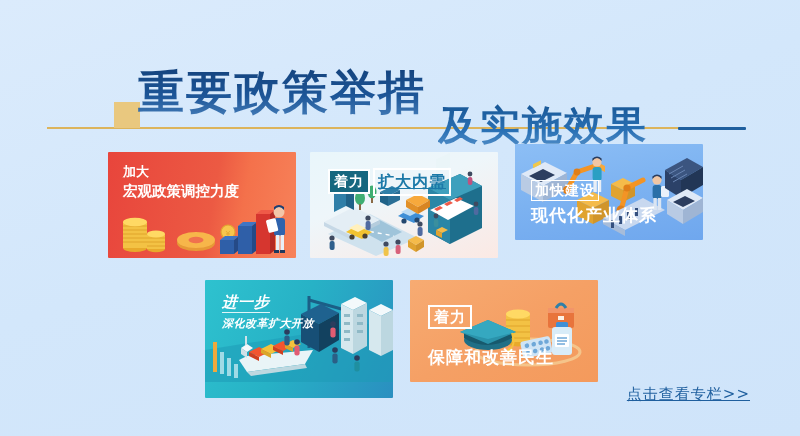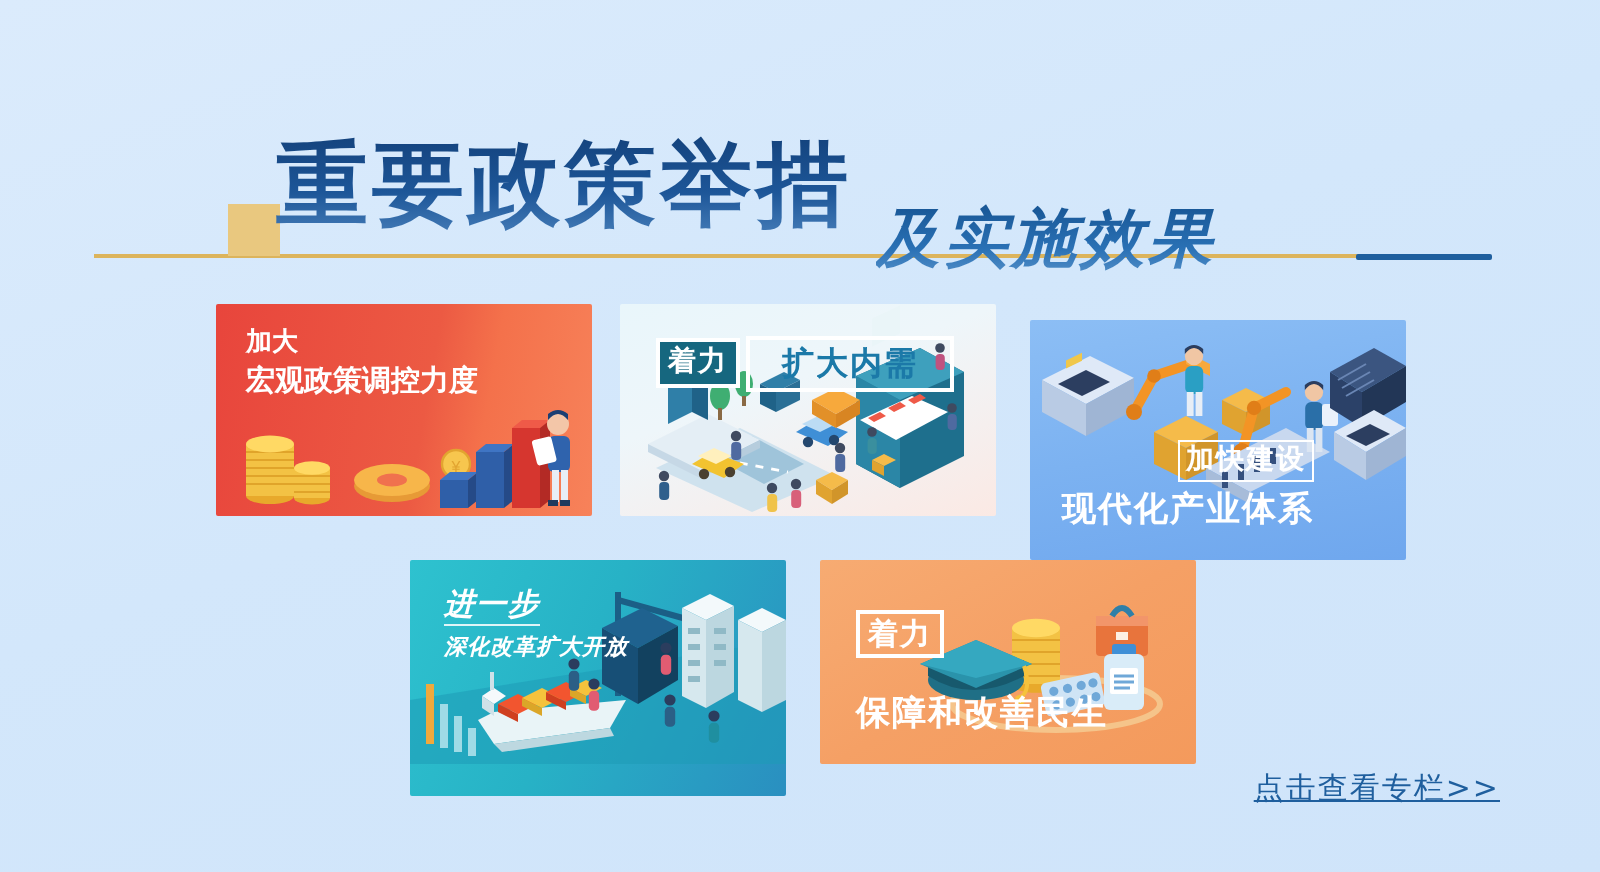--- a/index.html
+++ b/index.html
@@ -22,22 +22,21 @@
     background:#1f5f9e;border-radius:1px;}
   .t1{position:absolute;left:138px;top:34px;
     font-size:46px;font-weight:700;letter-spacing:2px;
     color:#184a86;
     background:linear-gradient(180deg,#123f78 0%,#1d5698 55%,#4f86c0 100%);
     -webkit-background-clip:text;background-clip:text;
     -webkit-text-fill-color:transparent;
     font-family:"DejaVu Sans","Liberation Sans",sans-serif;
     white-space:nowrap;}
   .t2{position:absolute;left:438px;top:70px;
-    font-size:32px;font-weight:700;letter-spacing:2px;
-    font-style:italic;
+    font-size:40px;font-weight:700;letter-spacing:2px;
     color:#1c5fa4;
     background:linear-gradient(180deg,#14518f 0%,#2a71b5 60%,#5e97cd 100%);
     -webkit-background-clip:text;background-clip:text;
     -webkit-text-fill-color:transparent;
     font-family:"DejaVu Sans","Liberation Sans",sans-serif;
     white-space:nowrap;}
 
   
   .card{position:absolute;overflow:hidden;border-radius:1px;}
   .card-text{position:absolute;z-index:8;font-weight:700;line-height:1.22;
@@ -55,25 +54,25 @@
 
   
   #card2{left:310px;top:152px;width:188px;height:106px;
     background:linear-gradient(160deg,#e9f6fb 0%,#eef6fa 40%,#fbe9e4 100%);}
   #card2 .card-text{left:18px;top:16px;font-size:15px;}
   .chip{display:inline-block;background:#16677f;color:#fff;
     padding:2px 4px;border:2px solid #fff;margin-right:3px;
     vertical-align:middle;font-size:14px;letter-spacing:1px;}
   .chip-blue{display:inline-block;color:#1b79a8;vertical-align:middle;
     font-size:16px;letter-spacing:1px;
-    border:2px solid #fff;padding:2px 16px;}
-
-  
-  #card3{left:515px;top:160px;width:188px;height:120px;
-    background:linear-gradient(170deg,#8cbef5 0%,#7cb2f1 50%,#6fa7ee 100%);text-align:right;}
+    border:2px solid #fff;padding:2px 3px;text-decoration:underline;}
+
+  
+  #card3{left:515px;top:144px;width:188px;height:96px;
+    background:linear-gradient(170deg,#8cbef5 0%,#7cb2f1 50%,#6fa7ee 100%);}
   #card3 .card-text{left:16px;bottom:14px;color:#fff;font-size:15px;}
   #card3 .ct-l1{font-size:14px;border:1.5px solid #fff;display:inline-block;
     padding:1px 3px;letter-spacing:1px;}
   #card3 .ct-l2{font-size:17px;margin-top:4px;letter-spacing:1px;}
 
   
   #card4{left:205px;top:280px;width:188px;height:118px;
     background:linear-gradient(115deg,#2ec2cf 0%,#27b2c6 45%,#2a8fc0 100%);}
   #card4 .card-text{left:17px;top:12px;color:#fff;}
   #card4 .ct-l1{font-size:15px;font-style:italic;letter-spacing:1px;

